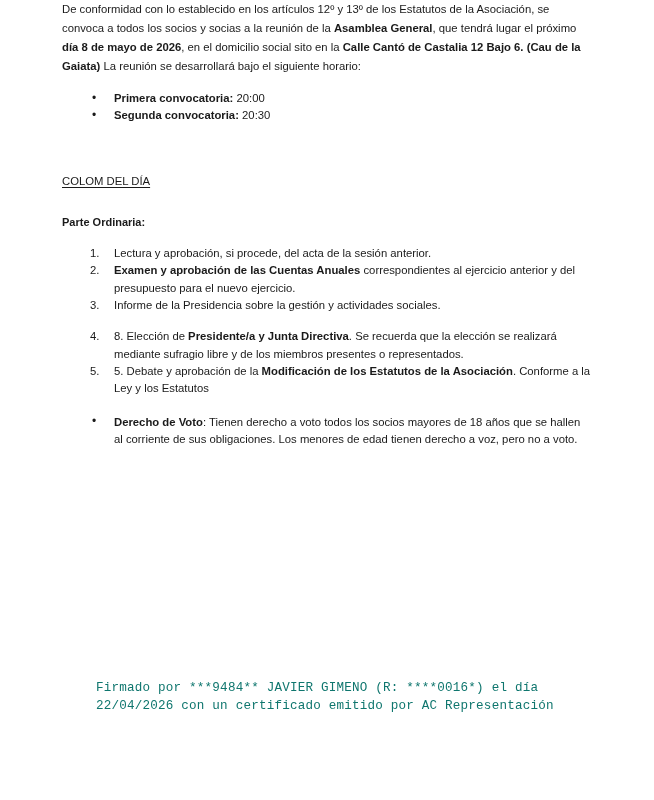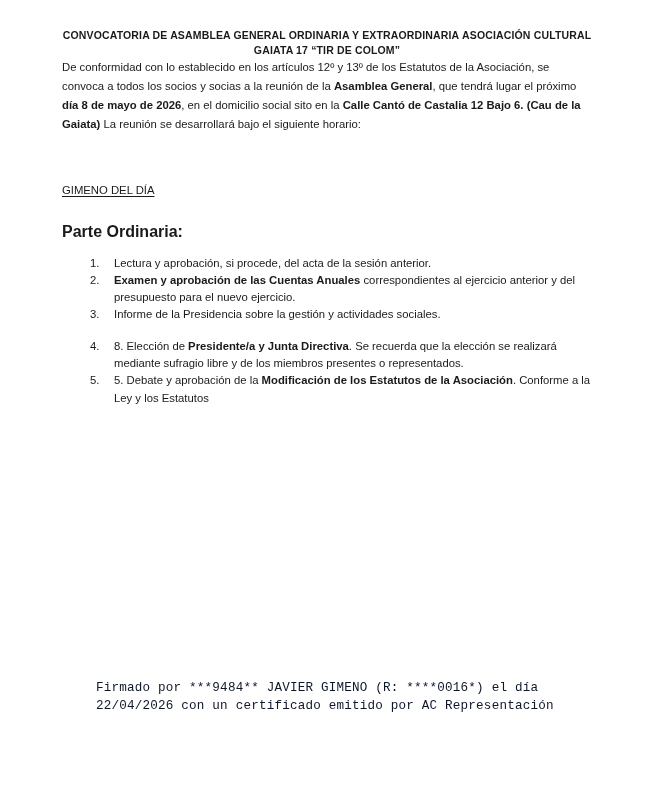--- a/index.html
+++ b/index.html
@@ -84,21 +84,21 @@
     line-height: 17.3px;
     text-decoration: underline;
     text-underline-offset: 2px;
     margin: 0;
   }
   .section-heading.bold { font-weight: 700; }
   .orden-heading { margin-top: 48px; }
   .notas-heading { margin-top: 40px; }
 
   .sub-heading {
-    font-size: 16px;
+    font-size: 11px;
     line-height: 17.3px;
     font-weight: 700;
     margin: 0;
   }
   .parte-ordinaria-heading { margin-top: 24px; }
   .parte-extra-heading { margin-top: 26px; }
 
   
   ol.num-list {
     list-style: none;
@@ -146,55 +146,58 @@
 
   
   .signature-block {
     position: absolute;
     left: 96px;
     top: 680px;
     width: 470px;
     font-family: "Liberation Mono", "DejaVu Sans Mono", monospace;
     font-size: 12.6px;
     line-height: 17.5px;
-    color: #0f172a;
+    color: #0f766e;
     letter-spacing: 0.2px;
     white-space: pre-wrap;
   }
 </style>
 </head>
 <body>
 
 <div class="page">
 
-  <div class="doc-title">
-    <span class="title-line1"><span class="t-normal">CONVOCATORIA DE ASAMBLEA GENERAL ORDINARIA Y EXTRAORDINARIA </span><span class="t-strong">ASOCIACIÓN CULTURAL</span></span>
-    <span class="title-line2">GAIATA 17 “TIR DE COLOM”</span>
-  </div>
 
   <div class="body-block">
 
     <p class="para intro"><span>De conformidad con lo establecido en los artículos 12º y 13º de los Estatutos de la Asociación, se convoca a todos los socios y socias a la reunión de la </span><b>Asamblea General</b><span>, que tendrá lugar el próximo </span><b>día 8 de mayo de 2026</b><span>, en el domicilio social sito en la </span><b>Calle Cantó de Castalia 12 Bajo 6. (Cau de la Gaiata)</b><span> La reunión se desarrollará bajo el siguiente horario:</span></p>
 
-
-    <div class="section-heading orden-heading">GIMENO DEL DÍA</div>
+    <ul class="plain-bullets">
+      <li><b>Primera convocatoria:</b><span> 20:00</span></li>
+      <li><b>Segunda convocatoria:</b><span> 20:30</span></li>
+    </ul>
+
+    <div class="section-heading orden-heading">COLOM DEL DÍA</div>
 
     <div class="sub-heading parte-ordinaria-heading">Parte Ordinaria:</div>
 
     <ol class="num-list">
       <li><span>Lectura y aprobación, si procede, del acta de la sesión anterior.</span><b></b><span></span></li>
       <li><span></span><b>Examen y aprobación de las Cuentas Anuales</b><span> correspondientes al ejercicio anterior y del presupuesto para el nuevo ejercicio.</span></li>
       <li><span>Informe de la Presidencia sobre la gestión y actividades sociales.</span><b></b><span></span></li>
     </ol>
 
 
     <ol class="num-list start-four">
       <li><span>8. Elección de </span><b>Presidente/a y Junta Directiva</b><span>. Se recuerda que la elección se realizará mediante sufragio libre y de los miembros presentes o representados.</span></li>
       <li><span>5. Debate y aprobación de la </span><b>Modificación de los Estatutos de la Asociación</b><span>. Conforme a la Ley y los Estatutos</span></li>
     </ol>
 
 
+    <ul class="notes-bullets">
+      <li><b>Derecho de Voto</b><span>: Tienen derecho a voto todos los socios mayores de 18 años que se hallen al corriente de sus obligaciones. Los menores de edad tienen derecho a voz, pero no a voto.</span></li>
+    </ul>
 
   </div>
 
   <div class="signature-block">Firmado por ***9484** JAVIER GIMENO (R: ****0016*) el día 22/04/2026 con un certificado emitido por AC Representación</div>
 
 </div>
 
 </body></html>

